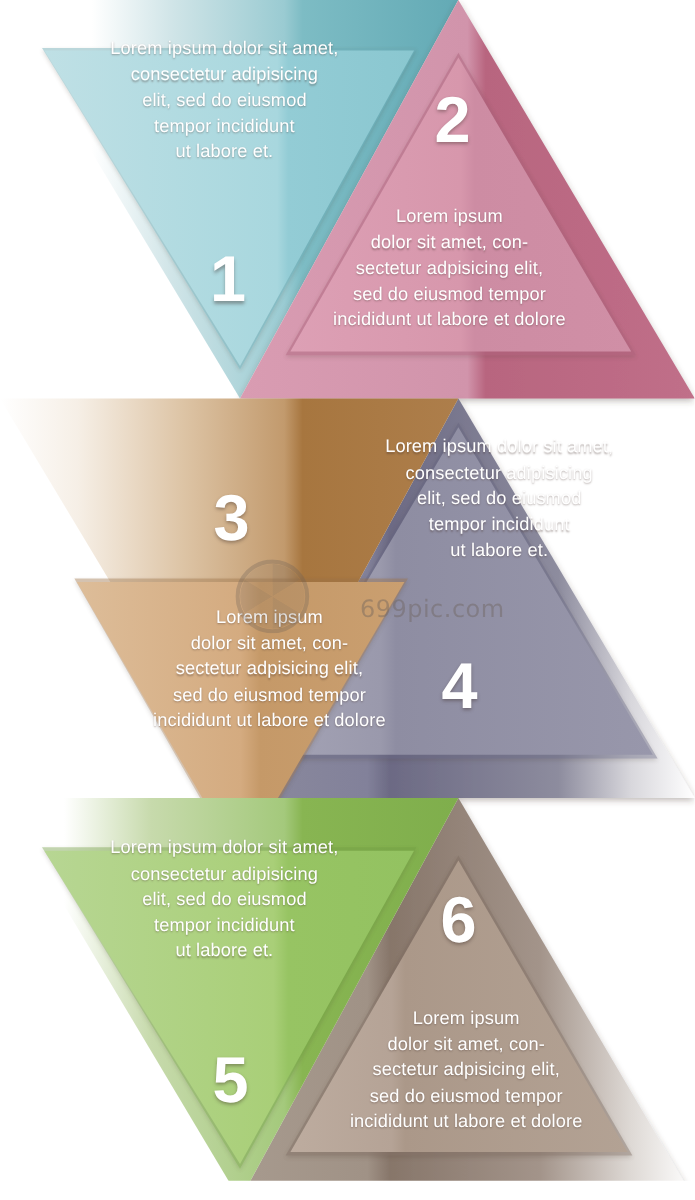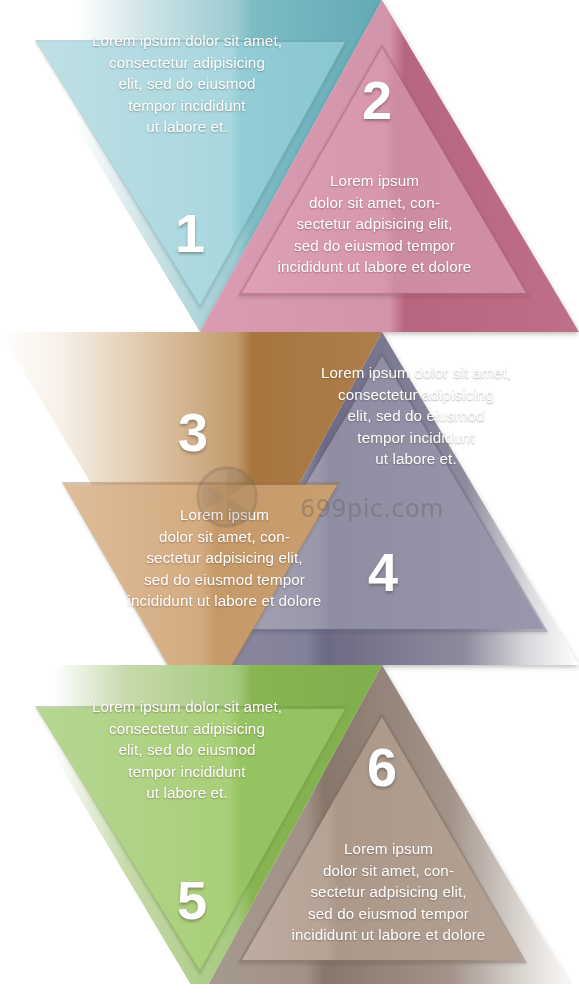--- a/index.html
+++ b/index.html
@@ -33,21 +33,21 @@
   .n3{left:178px;top:405px;}
   .n4{left:368px;top:545px;}
   .n5{left:177px;top:873px;}
   .n6{left:367px;top:740px;}
 
   
   #wm{position:absolute;left:196px;top:466px;width:190px;height:62px;
       pointer-events:none;opacity:.30;}
   #wmtext{position:absolute;left:300px;top:495px;
       font-family:"DejaVu Sans","Liberation Sans",sans-serif;
-      font-size:24px;color:#6d625c;opacity:.42;letter-spacing:.4px;
+      font-size:20px;color:#6d625c;opacity:.42;letter-spacing:.4px;
       pointer-events:none;}
   #wmcn{position:absolute;left:243px;top:466px;
       font-family:"DejaVu Sans","Liberation Sans",sans-serif;
       font-size:33px;color:#6d625c;opacity:.34;letter-spacing:2px;
       pointer-events:none;}
 </style>
 </head>
 <body>
 
 <div id="stage">

